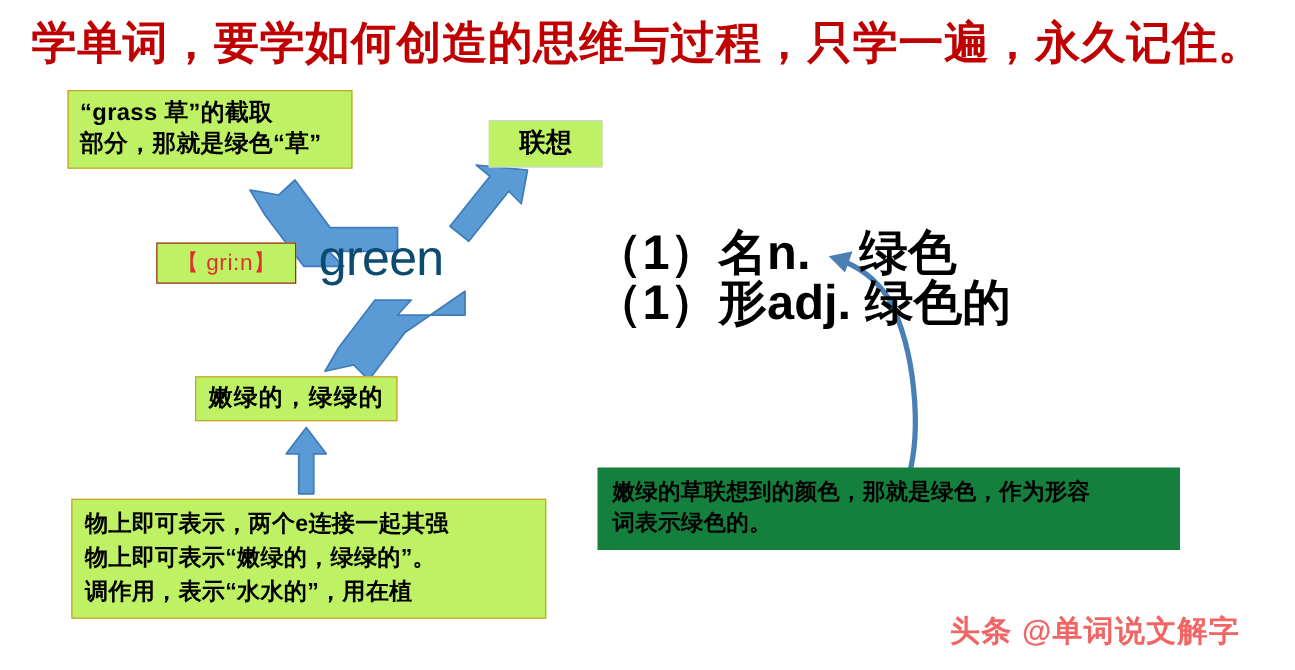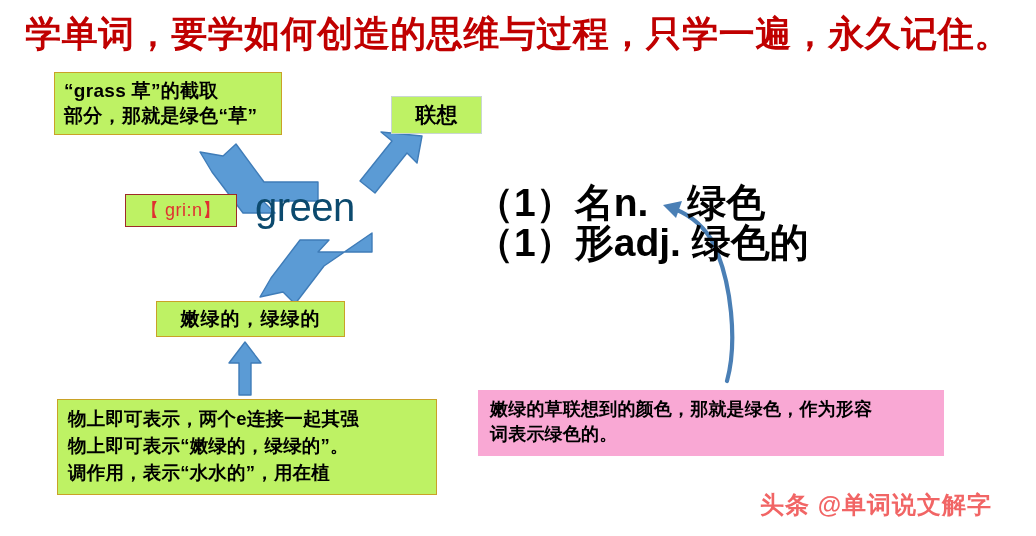--- a/index.html
+++ b/index.html
@@ -77,21 +77,21 @@
     font-weight: normal;
     display: flex;
     align-items: center;
     justify-content: center;
     letter-spacing: 0.5px;
   }
 
   #box-nenlv {
     left: 156px;
     top: 301px;
-    width: 189px;
+    width: 162px;
     height: 36px;
     border: 1.5px solid #c9a227;
     font-size: 19px;
     display: flex;
     align-items: center;
     justify-content: center;
     letter-spacing: 1px;
   }
 
   #box-explain {
@@ -100,24 +100,24 @@
     width: 380px;
     padding: 6px 10px 8px 10px;
     border: 1.6px solid #c9a227;
     font-size: 18.5px;
     line-height: 1.45;
     letter-spacing: 0.2px;
   }
 
   #box-yellow {
     left: 478px;
-    top: 390px;
+    top: 374px;
     width: 466px;
     padding: 7px 10px 9px 12px;
-    background: #f9a8d4;
+    background: #15803d;
     border: none;
     font-size: 18px;
     line-height: 1.4;
     letter-spacing: 0.2px;
   }
 
   
   #headword {
     position: absolute;
     left: 255px;

